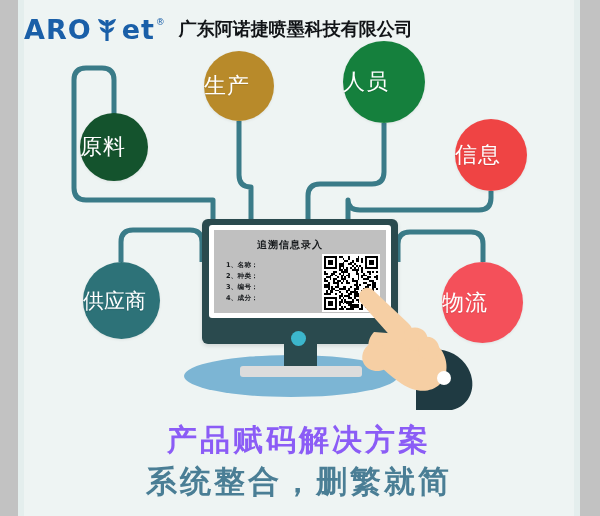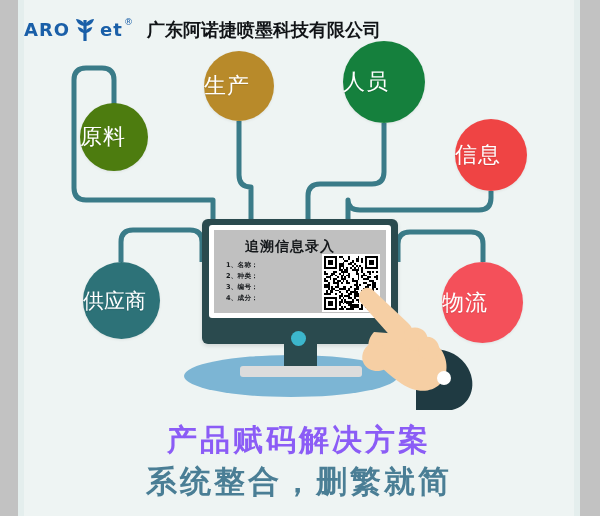--- a/index.html
+++ b/index.html
@@ -49,21 +49,21 @@
   }
   .logo {
     display: flex;
     align-items: flex-start;
     margin-left: 6px;
     margin-right: 10px;
   }
   .logo-word {
     font-family: "DejaVu Sans", sans-serif;
     font-weight: bold;
-    font-size: 18px;
+    font-size: 27px;
     letter-spacing: 1px;
     color: #1a5fa8;
     line-height: 28px;
     text-align: center;
   }
   .logo-mark {
     width: 24px; height: 26px;
     margin: 0 3px;
     position: relative;
     top: 1px;
@@ -75,21 +75,21 @@
     margin-left: 1px;
     margin-top: 1px;
   }
   .company {
     display: flex;
     flex-direction: column;
     justify-content: center;
     margin-left: 4px;
   }
   .company-cn {
-    font-family: Liberation Serif, serif;
+    font-family: Liberation Mono, monospace;
     font-size: 18px;
     font-weight: bold;
     color: #111417;
     letter-spacing: 0px;
     line-height: 20px;
     white-space: nowrap;
   }
   .company-en {
     font-family: "DejaVu Sans", "Liberation Sans", sans-serif;
     font-size: 7.4px;
@@ -160,21 +160,21 @@
     left: 5px; top: 5px;
     width: 172px; height: 83px;
     background: #c0c0c0;
   }
   .screen-title {
     position: absolute;
     left: 0; top: 8px;
     width: 152px;
     text-align: center;
     font-family: "DejaVu Sans", "Liberation Sans", sans-serif;
-    font-size: 14px;
+    font-size: 10px;
     font-weight: bold;
     color: #15181b;
     letter-spacing: 1px;
   }
   .screen-list {
     position: absolute;
     left: 12px; top: 30px;
     margin: 0;
     padding: 0;
     list-style: none;
@@ -292,21 +292,21 @@
 
       <path d="M491,191 L491,198 Q491,210 479,210 L360,210 Q348,210 348,200 L348,219"></path>
 
       <path d="M121,262 L121,242 Q121,230 133,230 L190,230 Q202,230 202,242 L202,262"></path>
 
       <path d="M483,262 L483,244 Q483,232 471,232 L410,232 Q398,232 398,244 L398,262"></path>
     </g>
   </svg>
 
   <div id="node-layer">
-      <div class="node" style="left: 80px; top: 103px; width: 68px; height: 68px; background: #4d7c0f;">
+      <div class="node" style="left: 80px; top: 113px; width: 68px; height: 68px; background: #14532d;">
         <span>原料</span>
       </div>
       <div class="node" style="left: 204px; top: 51px; width: 70px; height: 70px; background: rgb(184, 138, 42);">
         <span>生产</span>
       </div>
       <div class="node" style="left: 343px; top: 41px; width: 82px; height: 82px; background: #15803d;">
         <span>人员</span>
       </div>
       <div class="node" style="left: 455px; top: 119px; width: 72px; height: 72px; background: #ef4444;">
         <span>信息</span>

